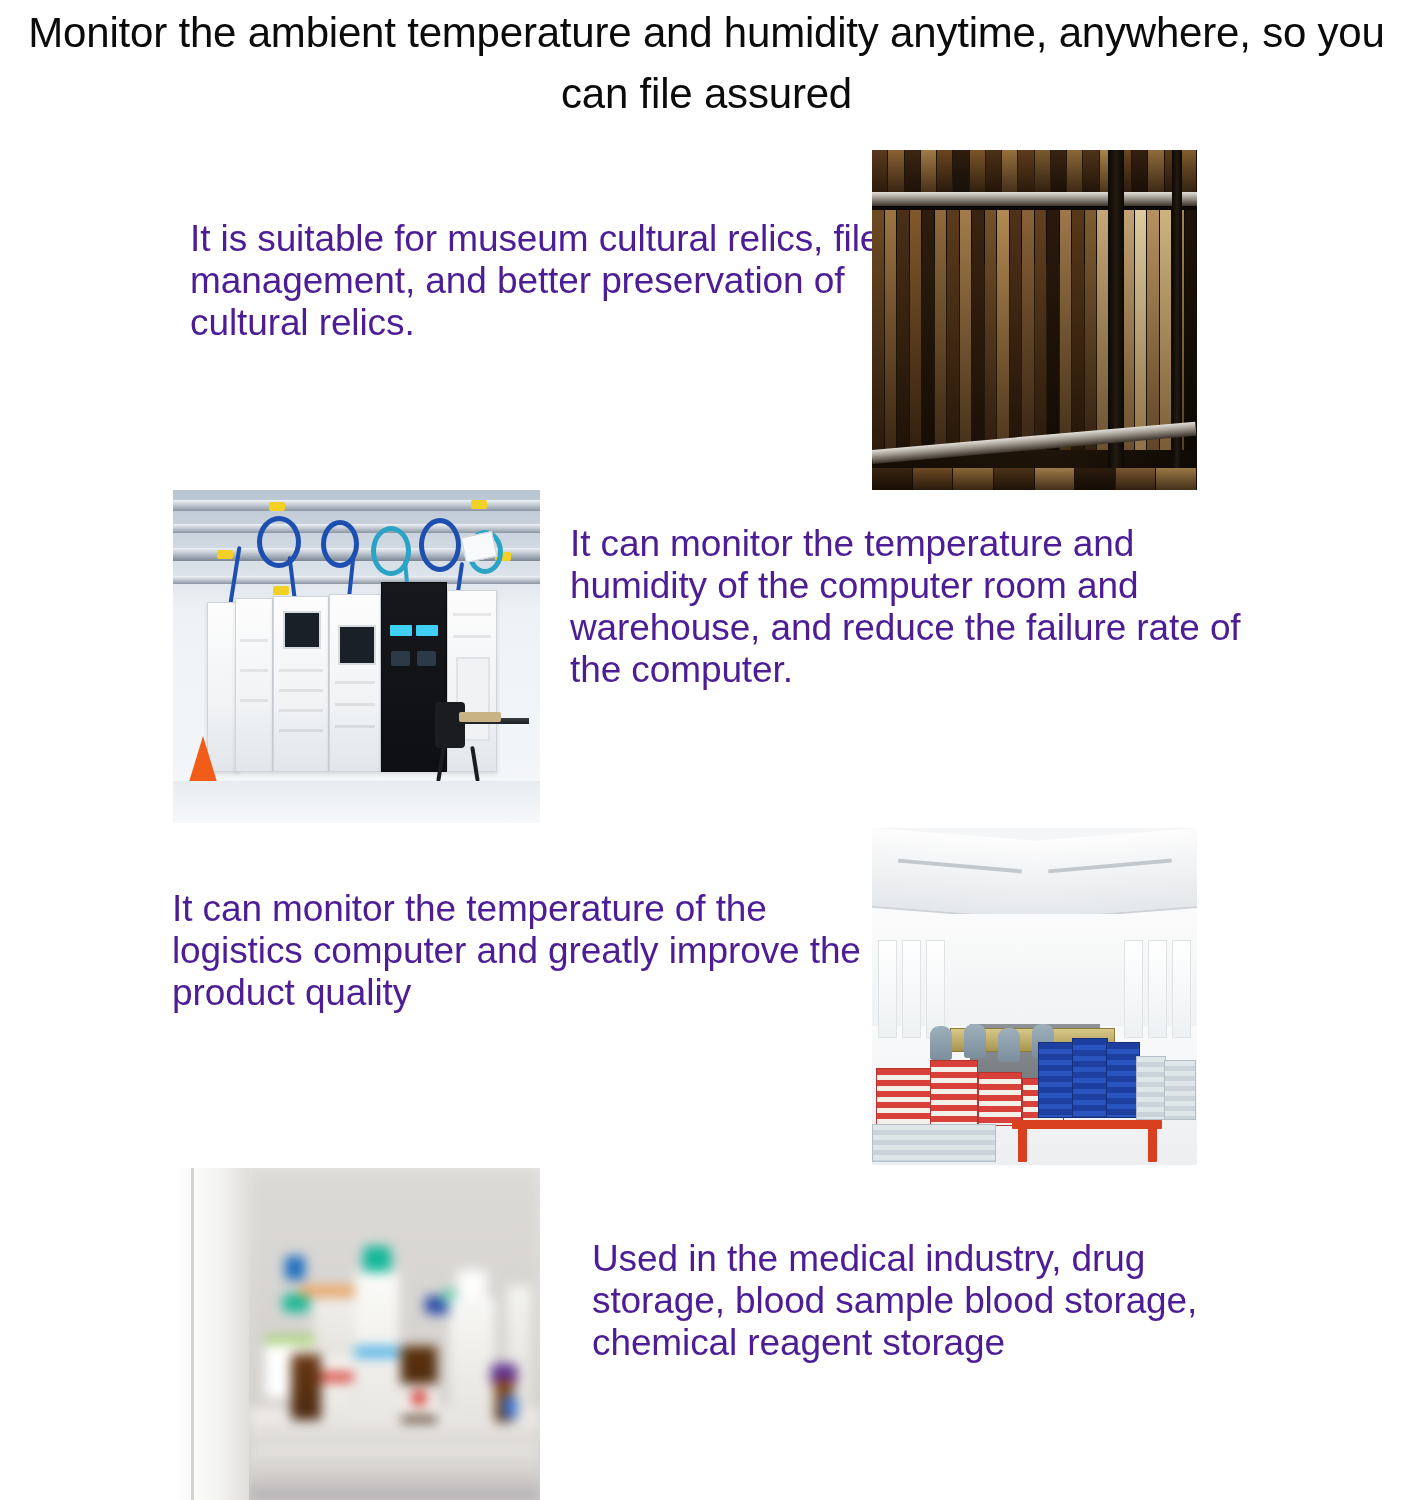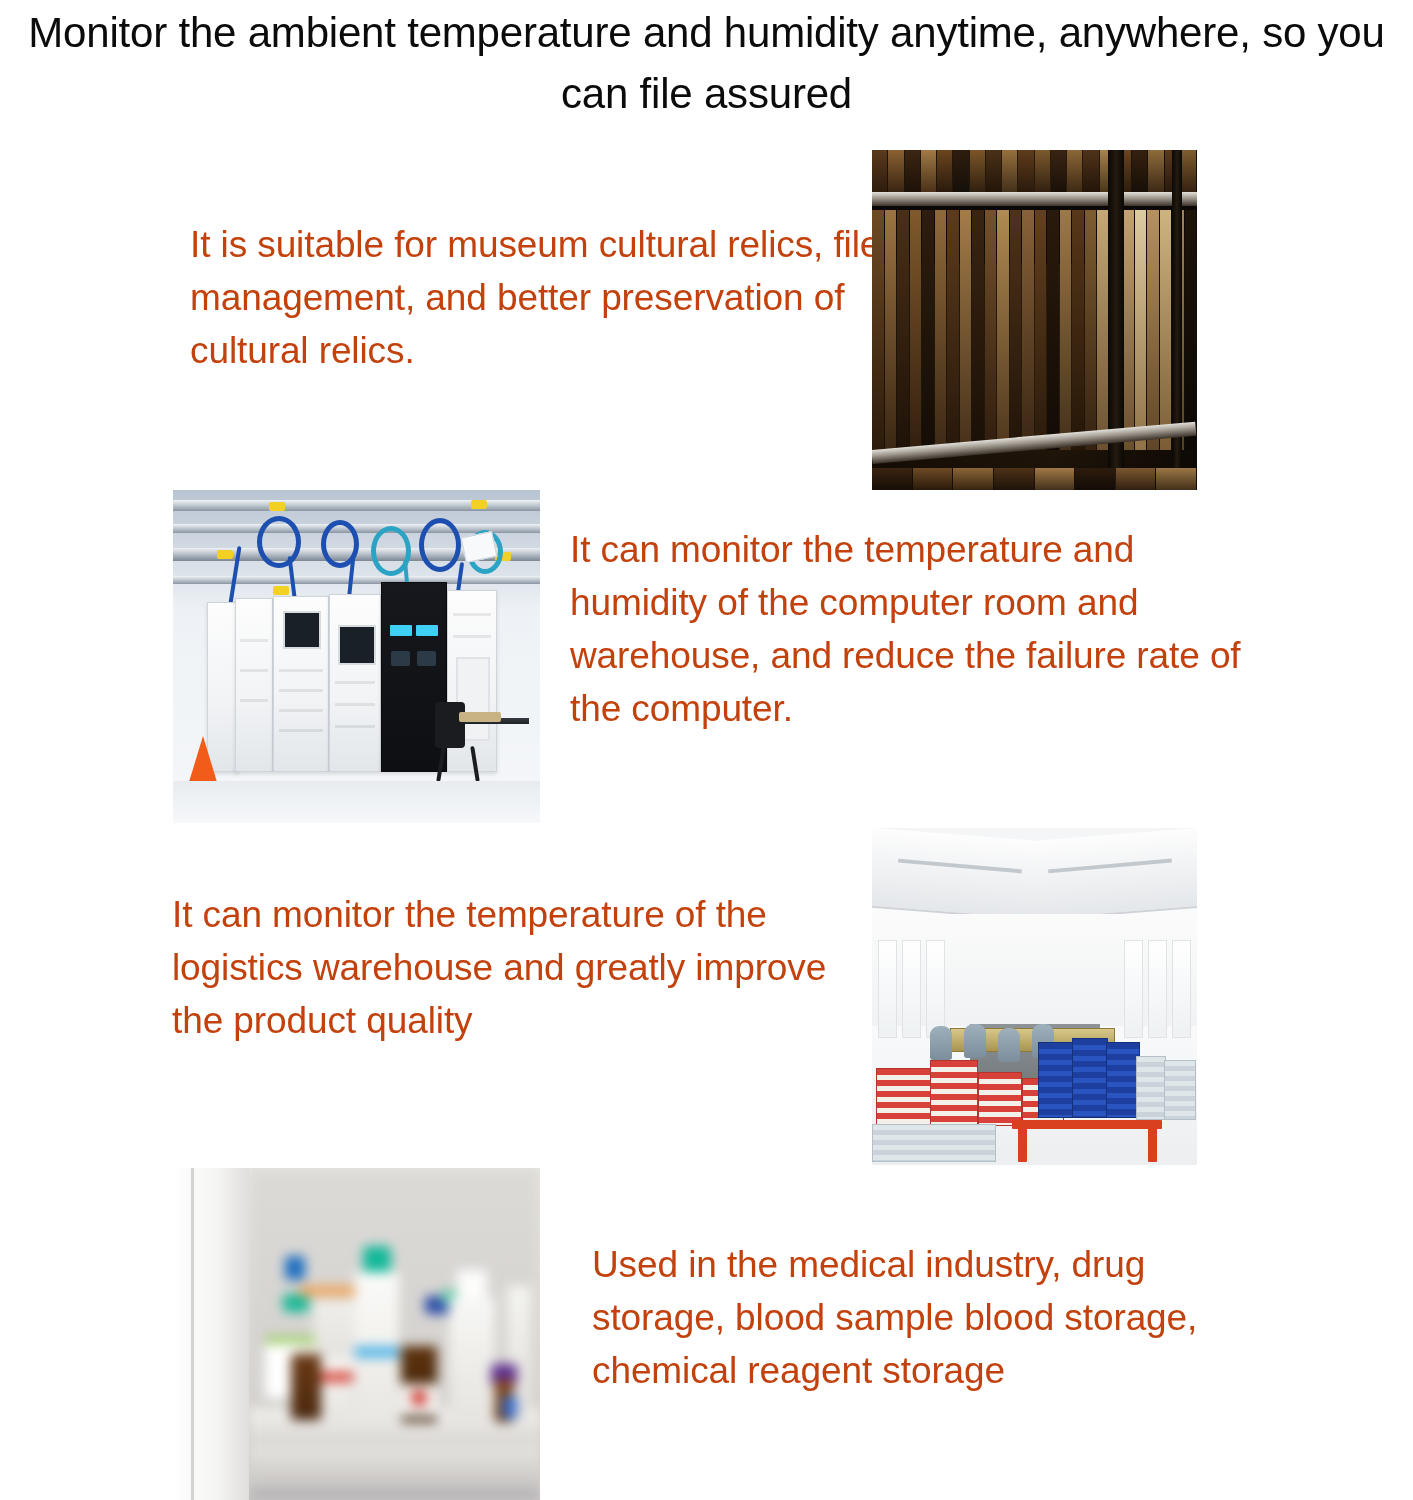--- a/index.html
+++ b/index.html
@@ -31,23 +31,23 @@
     letter-spacing: -0.2px;
     color: #0b0b0b;
     white-space: pre-line;
   }
 
   
   .feature-text {
     position: absolute;
     font-family: "Liberation Sans", "DejaVu Sans", sans-serif;
     font-size: 37px;
-    line-height: 53px;
+    line-height: 42px;
     font-weight: 400;
-    color: #c2410c;
+    color: #4c1d95;
     letter-spacing: -0.1px;
     white-space: pre-line;
   }
 
   .txt-museum   { left: 190px;  top: 218px;  width: 700px; }
   .txt-computer { left: 570px;  top: 523px;  width: 690px; }
   .txt-logistic { left: 172px;  top: 888px;  width: 700px; }
   .txt-medical  { left: 592px;  top: 1238px; width: 670px; }
 
   
@@ -377,21 +377,21 @@
     <div class="chair" style="left:262px;top:212px;width:30px;height:46px"></div>
     <div class="chair" style="left:266px;top:256px;width:4px;height:36px;transform:rotate(9deg)"></div>
     <div class="chair" style="left:300px;top:256px;width:4px;height:36px;transform:rotate(-9deg)"></div>
     <div style="position:absolute;left:286px;top:222px;width:42px;height:10px;background:#c9b384;border-radius:2px"></div>
 
     <div class="cone" style="left:16px;top:246px"></div>
     <div class="floor"></div>
   </div>
 </div>
 
-<div class="feature-text txt-logistic">It can monitor the temperature of the logistics warehouse and greatly improve the product quality</div>
+<div class="feature-text txt-logistic">It can monitor the temperature of the logistics computer and greatly improve the product quality</div>
 
 <div class="photo ph-warehouse">
   <div class="inner wh-bg">
     <div class="wh-roof-l"></div>
     <div class="wh-roof-r"></div>
     <div class="beam" style="left:8%;top:36px;width:38%;transform:rotate(5deg)"></div>
     <div class="beam" style="right:8%;top:36px;width:38%;transform:rotate(-5deg)"></div>
     <div class="wh-wall"></div>
 
     <div class="wh-window" style="left:6px"></div>

